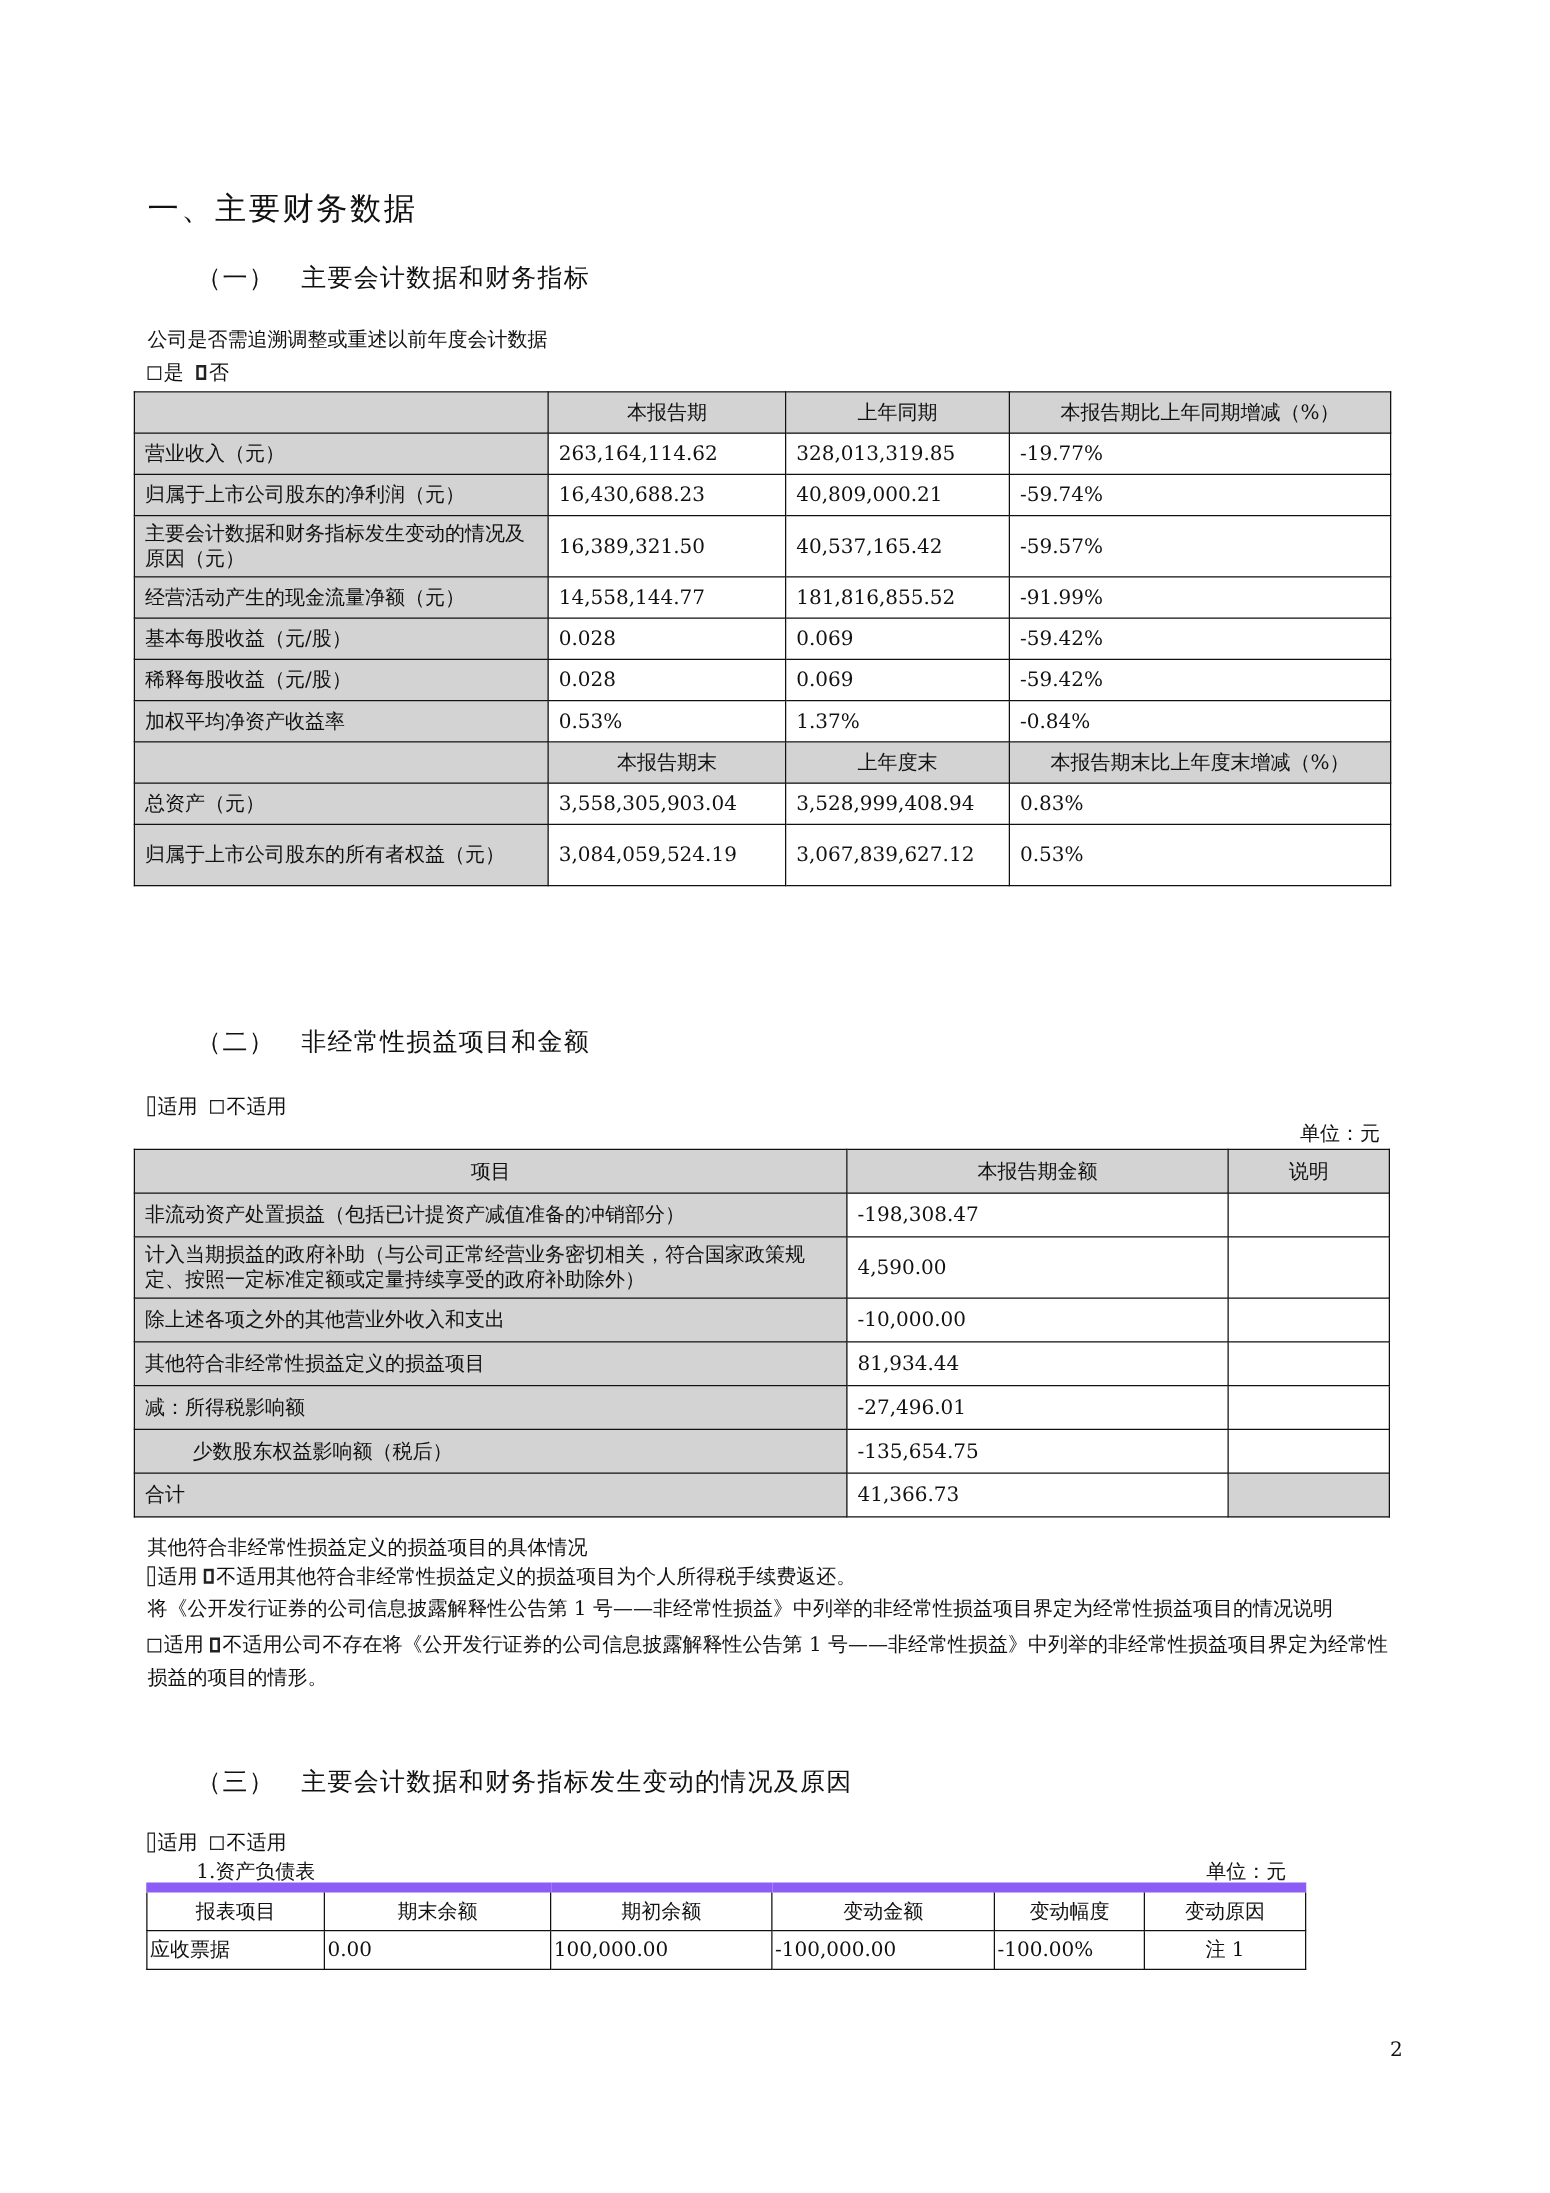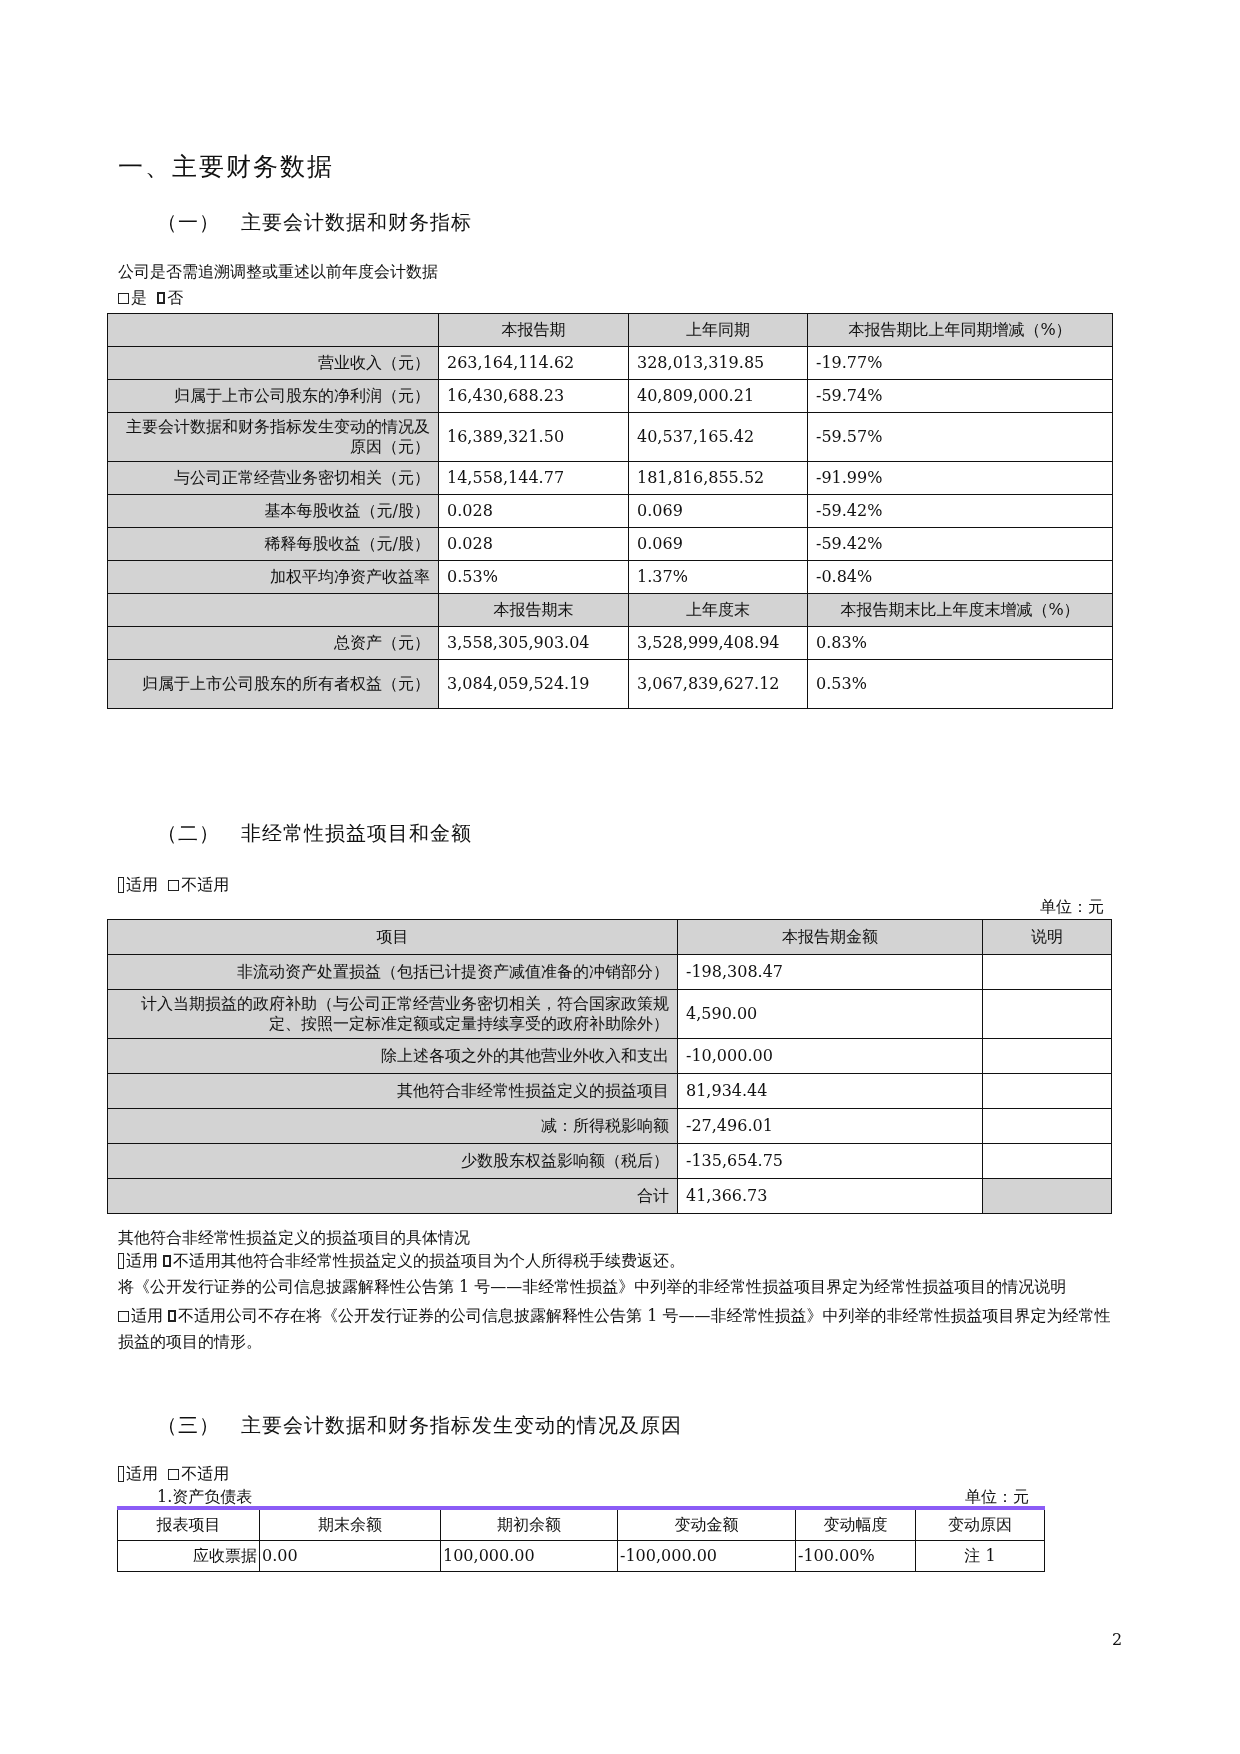--- a/index.html
+++ b/index.html
@@ -13,28 +13,28 @@
   .h2 { font-size: 20px; letter-spacing: 1px; margin-left: 39px; }
   .txt { font-size: 16px; }
   .cb { display: inline-block; width: 11px; height: 11px; border: 1px solid #222; vertical-align: -1px; margin-right: 2px; box-sizing: border-box; }
   .cb.checked { border-width: 2px; width: 8px; height: 12px; }
   .cb.tall { width: 6px; height: 16px; vertical-align: -3px; }
   table { border-collapse: collapse; position: absolute; table-layout: fixed; font-size: 16px; padding-left: 40px; }
   td, th { border: 1.5px solid #111; padding: 0 8px; font-weight: normal; line-height: 20px; }
   .g { background: #d3d3d3; }
   .r { text-align: left; }
   .c { text-align: center; }
-  .l { text-align: right; }
+  .l { text-align: left; }
   #t1 td, #t1 th { height: 32px; }
   #t1 tr.tall td { height: 48px; }
   #t2 td, #t2 th { height: 34px; }
   #t2 tr.tall td { height: 48px; }
   #t3 { font-size: 16px; }
   #t3 td, #t3 th { height: 30px; border-width: 1.5px; padding: 0 2px; }
-  #t3 tr:first-child th { border-top: 4px solid #8b5cf6; }
+  #t3 tr:first-child th { border-top: 8px solid #8b5cf6; }
   .indent { padding-left: 46px !important; }
   .note { font-size: 16px; line-height: 23px; width: 1000px; white-space: normal; }
 </style>
 </head>
 <body>
 
 <div class="abs h1" style="left:118px; top:150px;">一、主要财务数据</div>
 <div class="abs h2" style="left:118px; top:209px;">（一）　主要会计数据和财务指标</div>
 <div class="abs txt" style="left:118px; top:262px;">公司是否需追溯调整或重述以前年度会计数据</div>
 <div class="abs txt" style="left:118px; top:288px;">
@@ -68,21 +68,21 @@
     <td class="r">40,809,000.21</td>
     <td class="r">-59.74%</td>
   </tr>
   <tr class="tall">
     <td class="g l" style="white-space:normal;">主要会计数据和财务指标发生变动的情况及原因（元）</td>
     <td class="r">16,389,321.50</td>
     <td class="r">40,537,165.42</td>
     <td class="r">-59.57%</td>
   </tr>
   <tr>
-    <td class="g l">与公司正常经营业务密切相关（元）</td>
+    <td class="g l">经营活动产生的现金流量净额（元）</td>
     <td class="r">14,558,144.77</td>
     <td class="r">181,816,855.52</td>
     <td class="r">-91.99%</td>
   </tr>
   <tr>
     <td class="g l">基本每股收益（元/股）</td>
     <td class="r">0.028</td>
     <td class="r">0.069</td>
     <td class="r">-59.42%</td>
   </tr>

